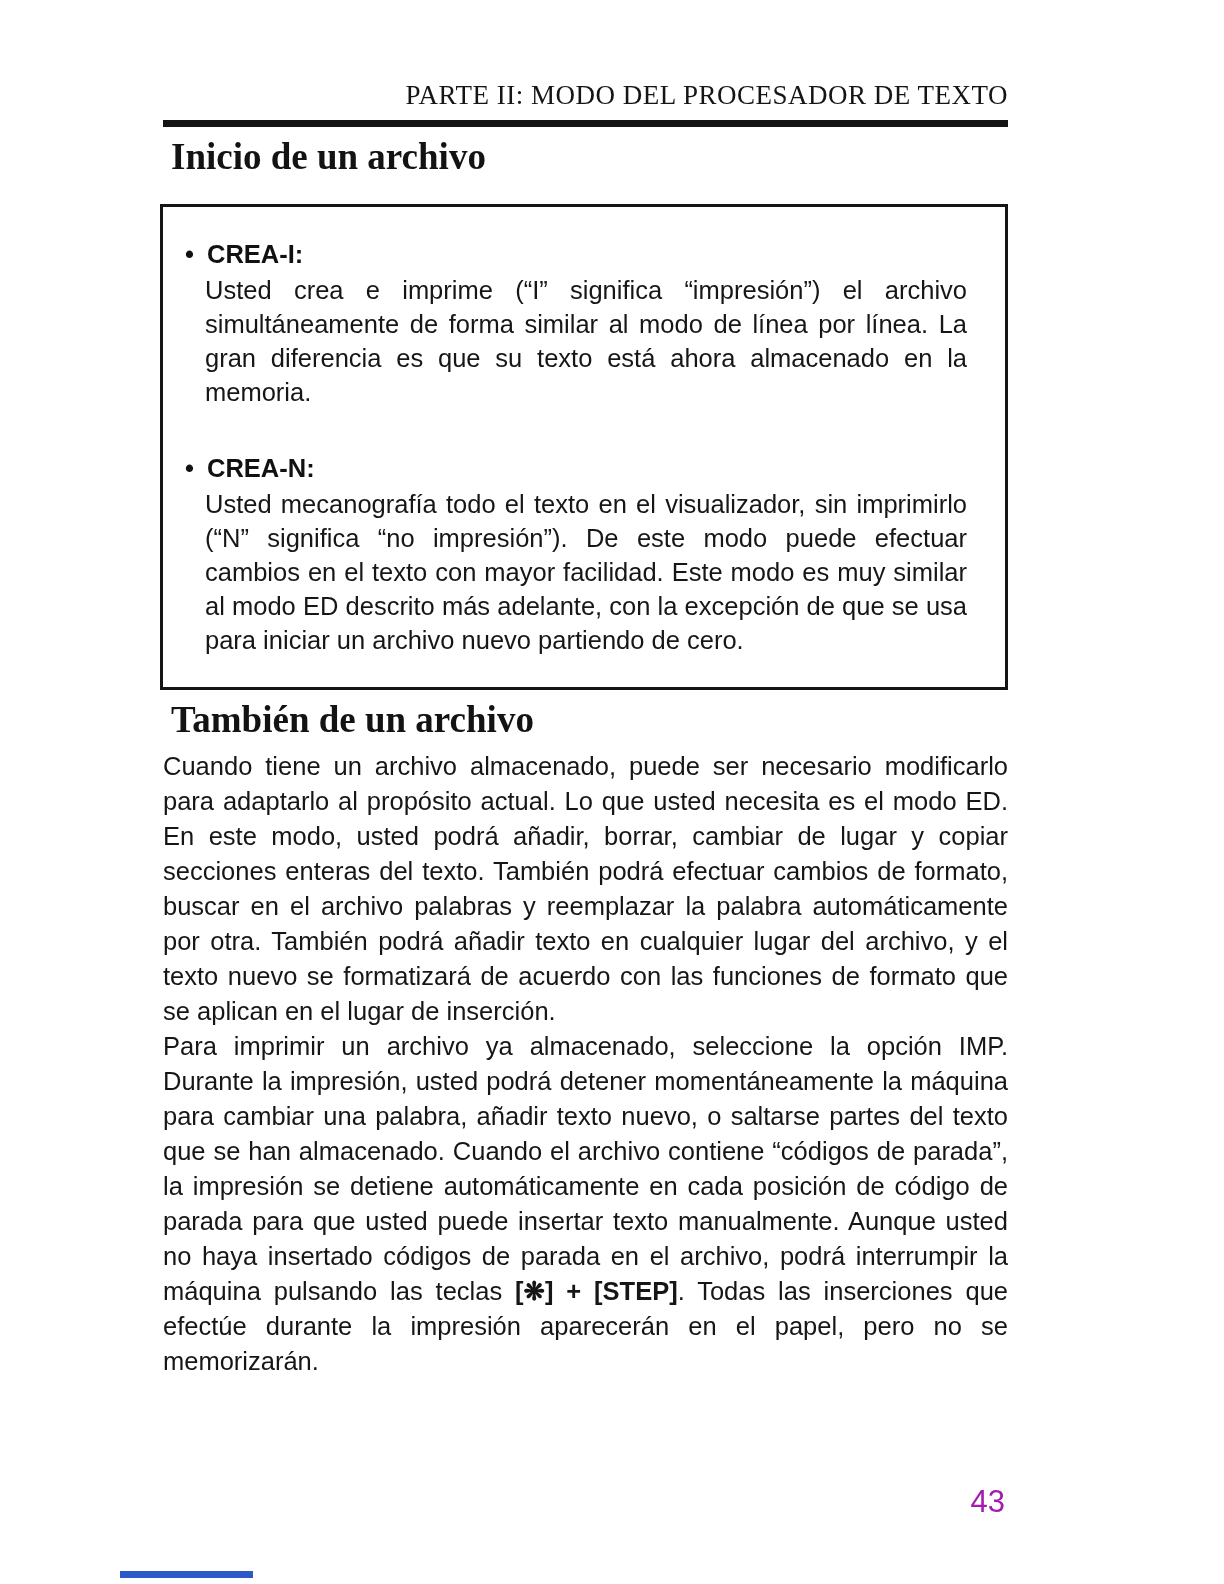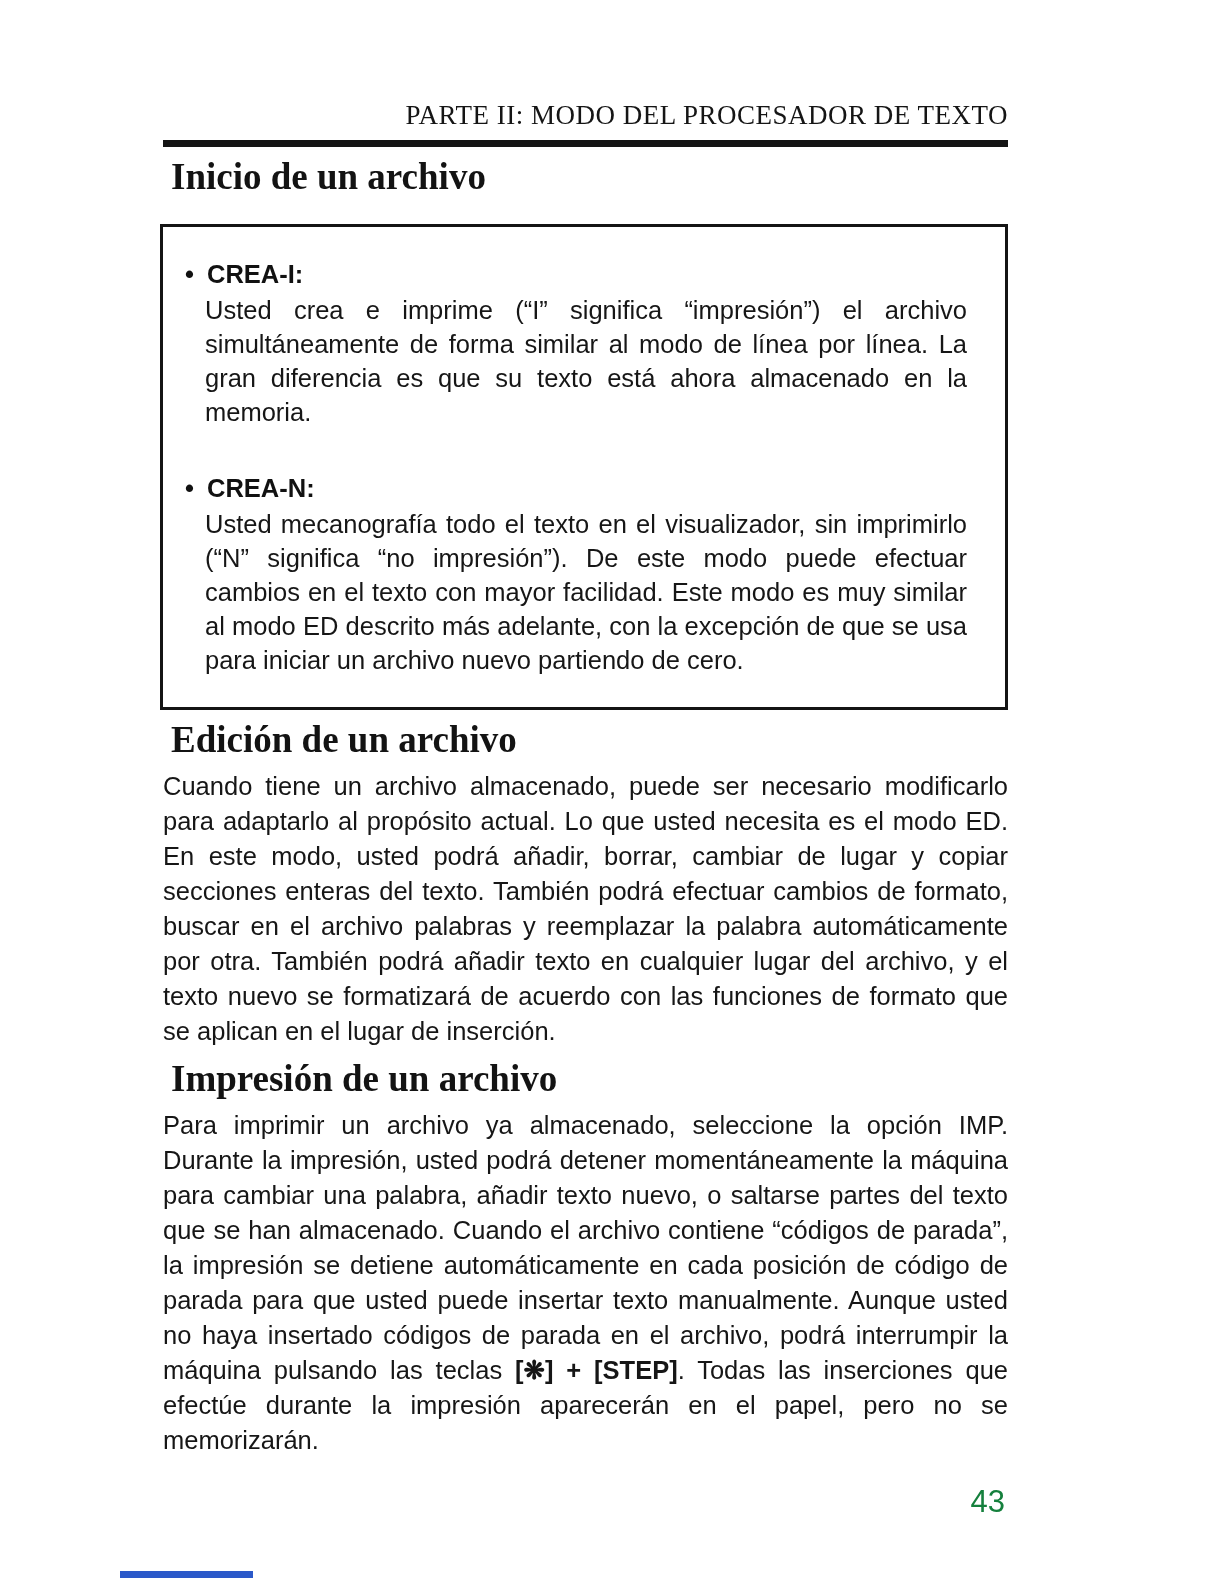--- a/index.html
+++ b/index.html
@@ -17,21 +17,21 @@
     height: 1584px;
     overflow: hidden;
   }
   .content {
     position: absolute;
     left: 163px;
     width: 845px;
     top: 0;
   }
   .running-header {
-    margin-top: 100px;
+    margin-top: 80px;
     text-align: right;
     font-family: "Liberation Serif", serif;
     font-size: 27px;
     letter-spacing: 0.5px;
     color: #151515;
   }
   .header-rule {
     margin-top: 9px;
     border: 0;
     border-top: 7px solid #141414;
@@ -84,21 +84,21 @@
     line-height: 34px;
     text-align: justify;
     color: #161616;
   }
   .bold { font-weight: bold; }
   .page-number {
     position: absolute;
     right: 219px;
     top: 1484px;
     font-size: 31px;
-    color: #15803d;
+    color: #a21caf;
   }
   .bottom-mark {
     position: absolute;
     left: 120px;
     top: 1571px;
     width: 133px;
     height: 7px;
   }
 </style>
 </head>
@@ -126,25 +126,24 @@
       <div class="box-item">
         <div class="box-item-head">
           <span class="bullet">•</span>
           <span>CREA-N:</span>
         </div>
         <p class="box-item-body">Usted mecanografía todo el texto en el visualizador, sin imprimirlo (“N” significa “no impresión”). De este modo puede efectuar cambios en el texto con mayor facilidad. Este modo es muy similar al modo ED descrito más adelante, con la excepción de que se usa para iniciar un archivo nuevo partiendo de cero.</p>
       </div>
 
     </div>
 
-    <h1 class="section-title title-edicion">Edición de un archivo</h1>
+    <h1 class="section-title title-edicion">También de un archivo</h1>
 
     <p class="body-text after-title">Cuando tiene un archivo almacenado, puede ser necesario modificarlo para adaptarlo al propósito actual. Lo que usted necesita es el modo ED. En este modo, usted podrá añadir, borrar, cambiar de lugar y copiar secciones enteras del texto. También podrá efectuar cambios de formato, buscar en el archivo palabras y reemplazar la palabra automáticamente por otra. También podrá añadir texto en cualquier lugar del archivo, y el texto nuevo se formatizará de acuerdo con las funciones de formato que se aplican en el lugar de inserción.</p>
 
-    <h1 class="section-title title-impresion">Impresión de un archivo</h1>
 
     <p class="body-text after-title"><span>Para imprimir un archivo ya almacenado, seleccione la opción IMP. Durante la impresión, usted podrá detener momentáneamente la máquina para cambiar una palabra, añadir texto nuevo, o saltarse partes del texto que se han almacenado. Cuando el archivo contiene “códigos de parada”, la impresión se detiene automáticamente en cada posición de código de parada para que usted puede insertar texto manualmente. Aunque usted no haya insertado códigos de parada en el archivo, podrá interrumpir la máquina pulsando las teclas </span><span class="bold">[❋] + [STEP]</span><span>. Todas las inserciones que efectúe durante la impresión aparecerán en el papel, pero no se memorizarán.</span></p>
 
   </div>
 
   <div class="page-number">43</div>
 
   <div class="bottom-mark" style="background: rgb(43, 89, 201);"></div>
 </div>
 

